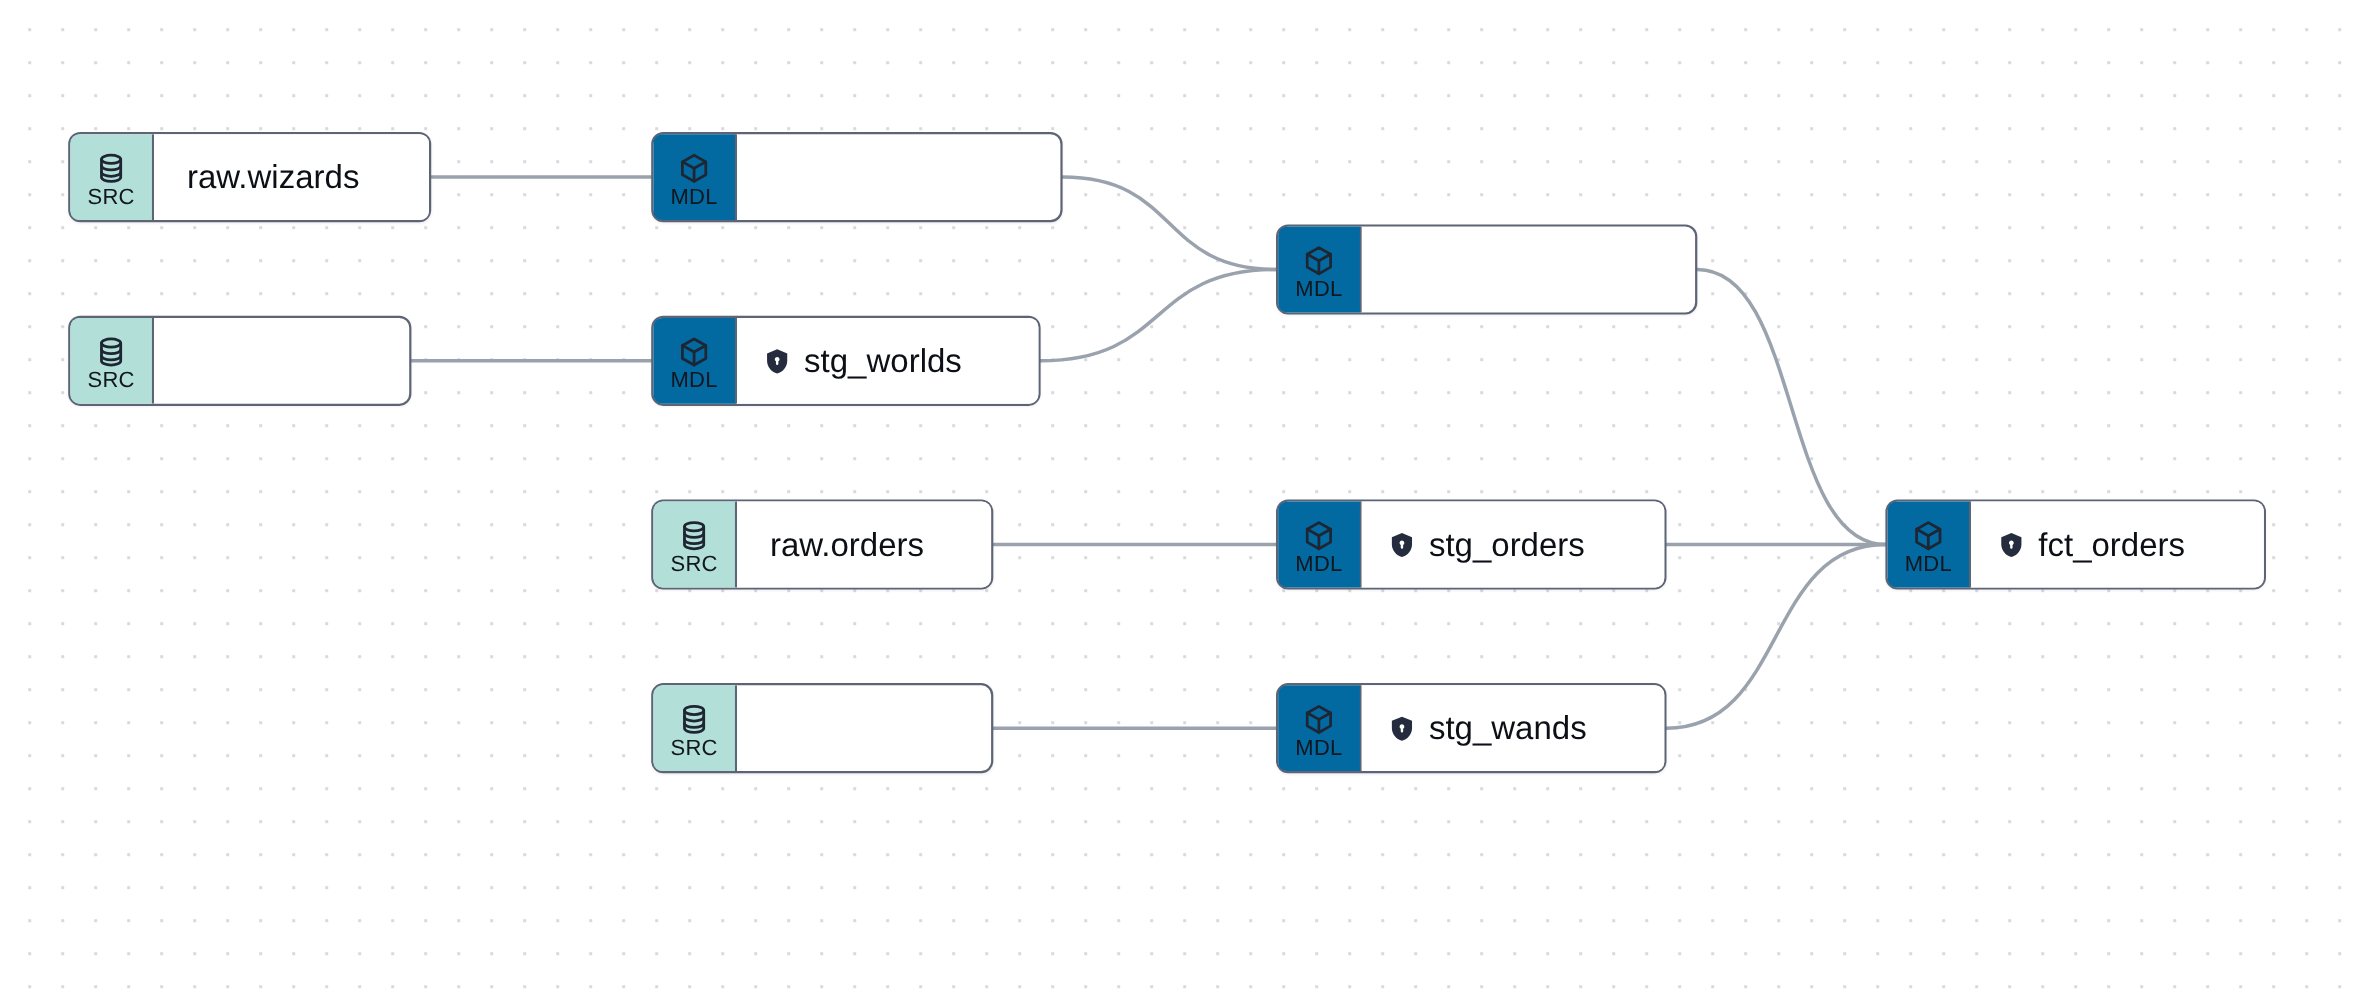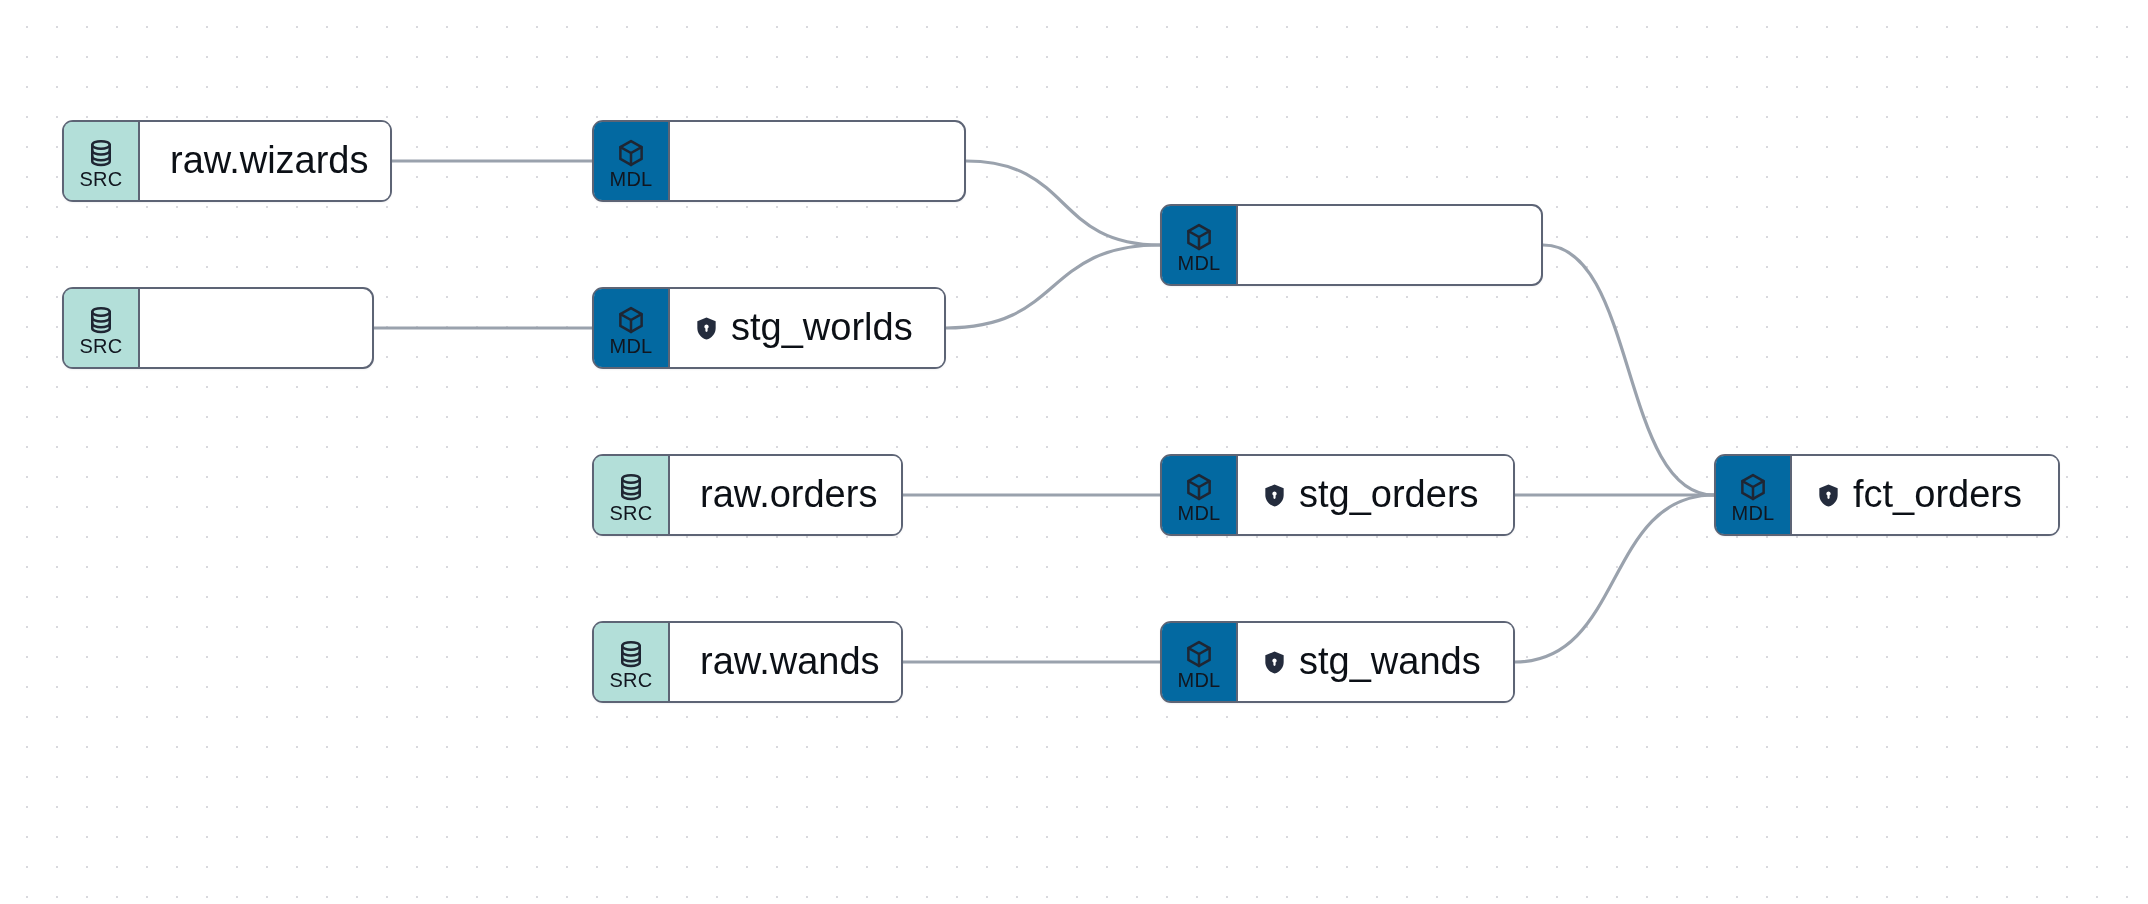--- a/index.html
+++ b/index.html
@@ -80,21 +80,21 @@
     overflow: hidden;
   }
   .shield-icon {
     flex: 0 0 auto;
     display: block;
     width: 25px;
     height: 25px;
     color: #242c3d;
   }
   .node-label {
-    font-size: 38px;
+    font-size: 30px;
     line-height: 1.1;
     color: #0c1016;
     white-space: nowrap;
     font-weight: 400;
   }
   .node.nolabel-icon .body { padding-left: 30px; }
 </style>
 </head>
 <body>
 
@@ -155,23 +155,20 @@
       <div class="node nolabel-icon" style="left: 592px; top: 621px; width: 311px;">
         <div class="badge src">
           <span class="badge-icon"><svg viewBox="0 0 24 24" fill="none" stroke="currentColor" stroke-width="2" stroke-linecap="round" stroke-linejoin="round">
               <ellipse cx="12" cy="5.5" rx="7" ry="3"></ellipse>
               <path d="M5 5.5v13c0 1.66 3.13 3 7 3s7-1.34 7-3v-13"></path>
               <path d="M5 10.2c0 1.66 3.13 3 7 3s7-1.34 7-3"></path>
               <path d="M5 14.8c0 1.66 3.13 3 7 3s7-1.34 7-3"></path>
             </svg></span>
           <span class="badge-label">SRC</span>
         </div>
-        <div class="body">
-          <span class="node-label">raw.wands</span>
-        </div>
       </div>
       <div class="node" style="left: 592px; top: 120px; width: 374px;">
         <div class="badge mdl">
           <span class="badge-icon"><svg viewBox="0 0 24 24" fill="none" stroke="currentColor" stroke-width="2" stroke-linecap="round" stroke-linejoin="round">
               <path d="M20.5 7.3L12 2.5 3.5 7.3v9.4L12 21.5l8.5-4.8z"></path>
               <path d="M3.6 7.3L12 12l8.4-4.7"></path>
               <path d="M12 12v9.5"></path>
             </svg></span>
           <span class="badge-label">MDL</span>
         </div>

